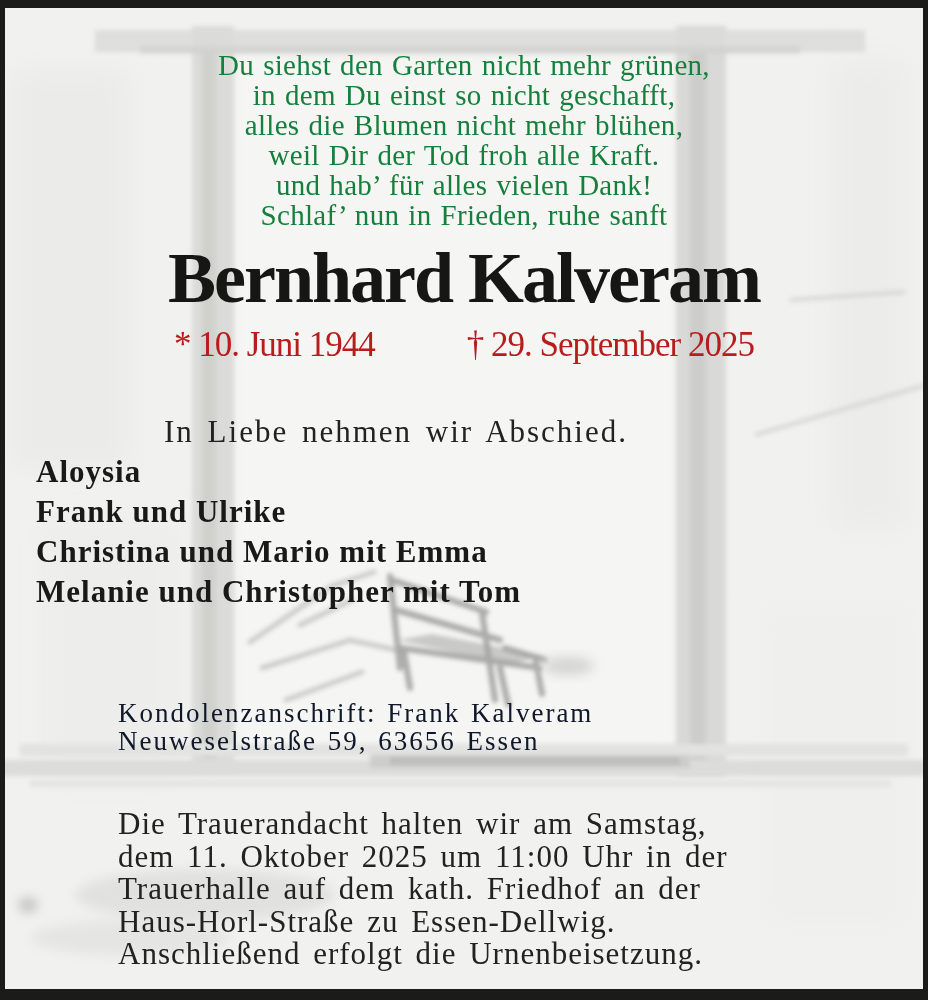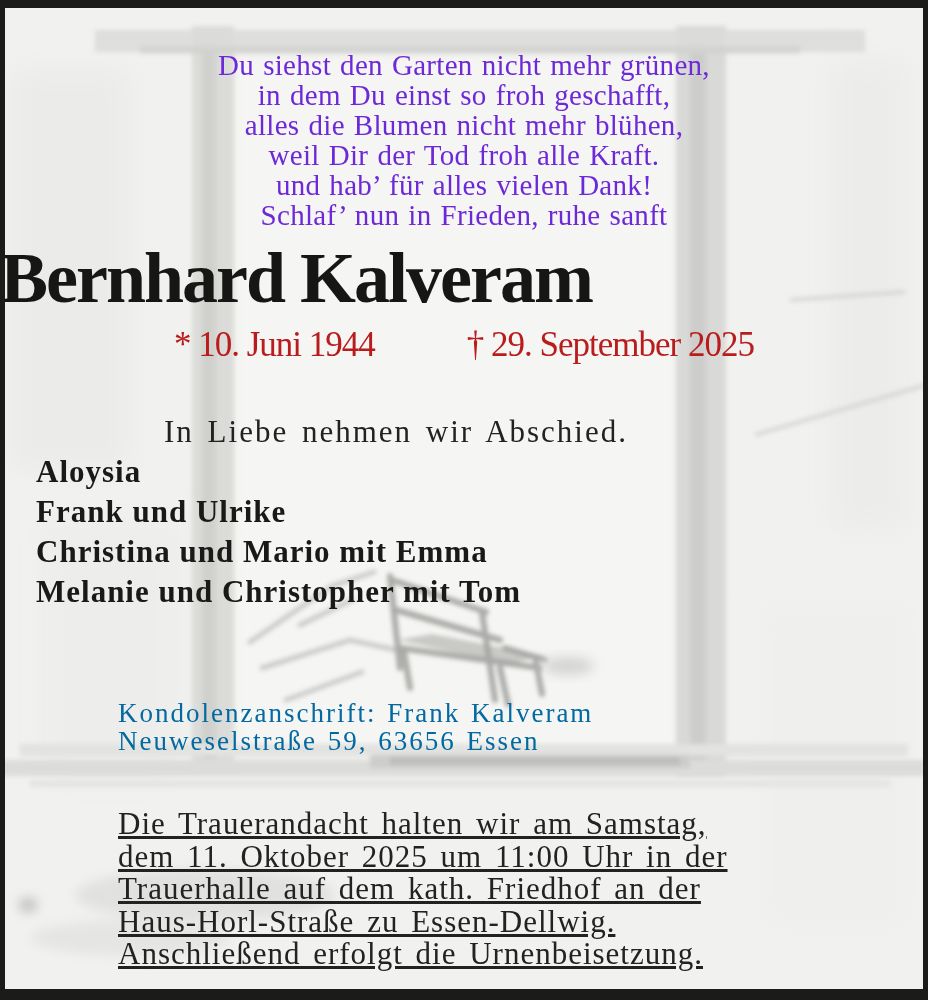--- a/index.html
+++ b/index.html
@@ -14,26 +14,26 @@
   }
   .bg{position:absolute;left:0;top:0;width:928px;height:1000px;display:block;}
   .content{position:absolute;left:0;top:0;width:928px;height:1000px;}
   .block{position:absolute;}
 
   .poem{
     top:50px;left:0;width:928px;
     text-align:center;
     font-size:29px;line-height:30px;
     letter-spacing:0.3px;word-spacing:1.5px;
-    color:#6d28d9;
+    color:#15803d;
   }
   .name{
     top:242px;left:0;width:928px;
     margin:0;
-    text-align:left;
+    text-align:center;
     font-size:72px;line-height:72px;
     font-weight:bold;
     letter-spacing:-2px;
     color:#161614;
   }
   .dates{
     top:326px;left:174px;width:580px;
     display:flex;justify-content:space-between;
     font-size:35px;line-height:38px;
     letter-spacing:-1px;
@@ -52,28 +52,27 @@
     font-weight:bold;
     font-size:31px;line-height:40px;
     letter-spacing:1px;
     color:#191917;
     padding-left:36px;
   }
   .condolence{
     top:699px;left:118px;
     font-size:27px;line-height:28px;
     letter-spacing:2px;word-spacing:2px;
-    color:#0369a1;
+    color:#0f172a;
   }
   .service{
     top:808px;left:118px;width:760px;
     font-size:31px;line-height:32.5px;
     letter-spacing:1px;word-spacing:4px;
     color:#222220;
-    text-decoration:underline;
   }
   .line{white-space:nowrap;}
 
   .frame-border{
     position:absolute;left:0;top:0;right:0;bottom:0;
     border-top:8px solid #1b1b19;
     border-bottom:11px solid #1b1b19;
     border-left:5px solid #1b1b19;
     border-right:5px solid #1b1b19;
     pointer-events:none;
@@ -158,21 +157,21 @@
       <ellipse cx="205" cy="895" rx="130" ry="26" fill="#e1e1df"></ellipse>
       <ellipse cx="130" cy="938" rx="100" ry="18" fill="#e5e5e3"></ellipse>
       <ellipse cx="28" cy="905" rx="9" ry="7" fill="#bbbbb9"></ellipse>
     </g>
   </svg>
 
   <div class="content">
 
     <div class="block poem">
       <div class="line">Du siehst den Garten nicht mehr grünen,</div>
-      <div class="line">in dem Du einst so froh geschafft,</div>
+      <div class="line">in dem Du einst so nicht geschafft,</div>
       <div class="line">alles die Blumen nicht mehr blühen,</div>
       <div class="line">weil Dir der Tod froh alle Kraft.</div>
       <div class="line">und hab’ für alles vielen Dank!</div>
       <div class="line">Schlaf’ nun in Frieden, ruhe sanft</div>
     </div>
 
     <h1 class="block name">Bernhard Kalveram</h1>
 
     <div class="block dates">
       <span>* 10. Juni 1944</span>

